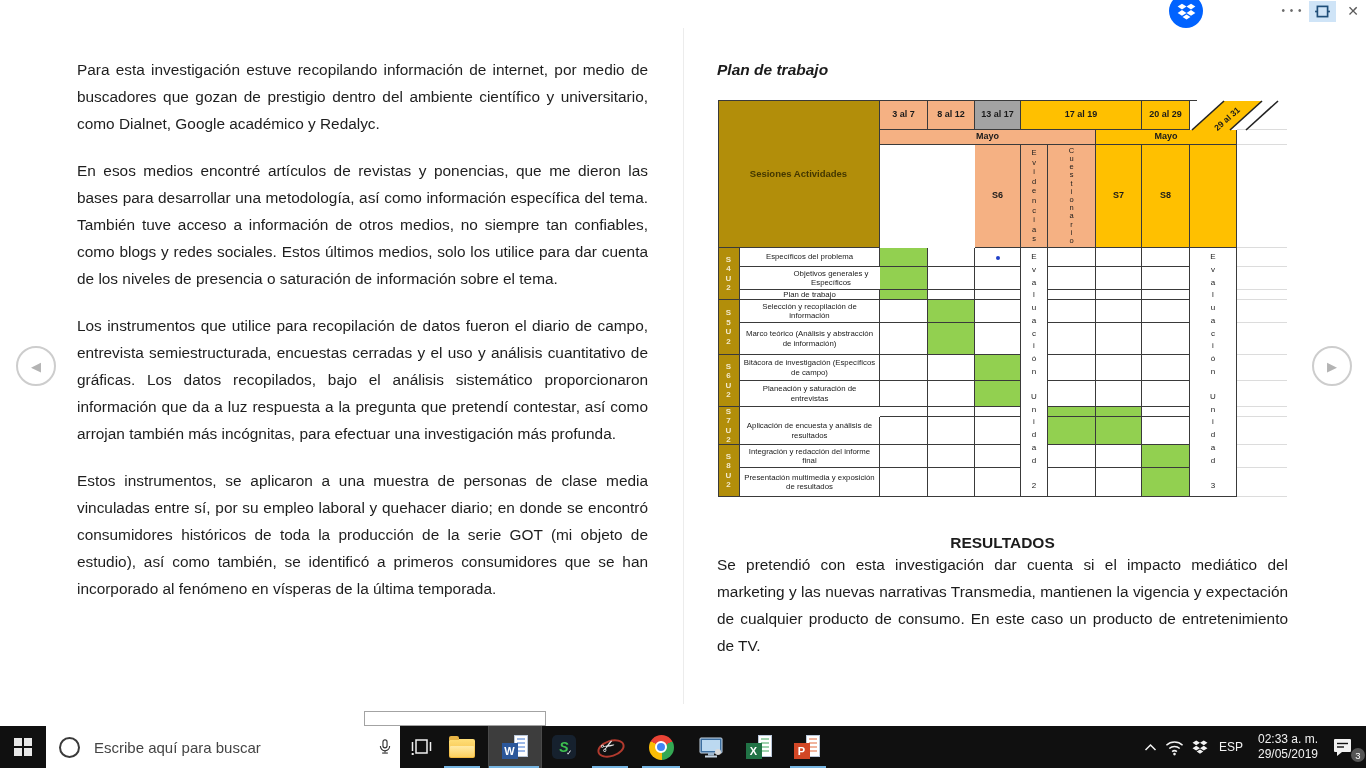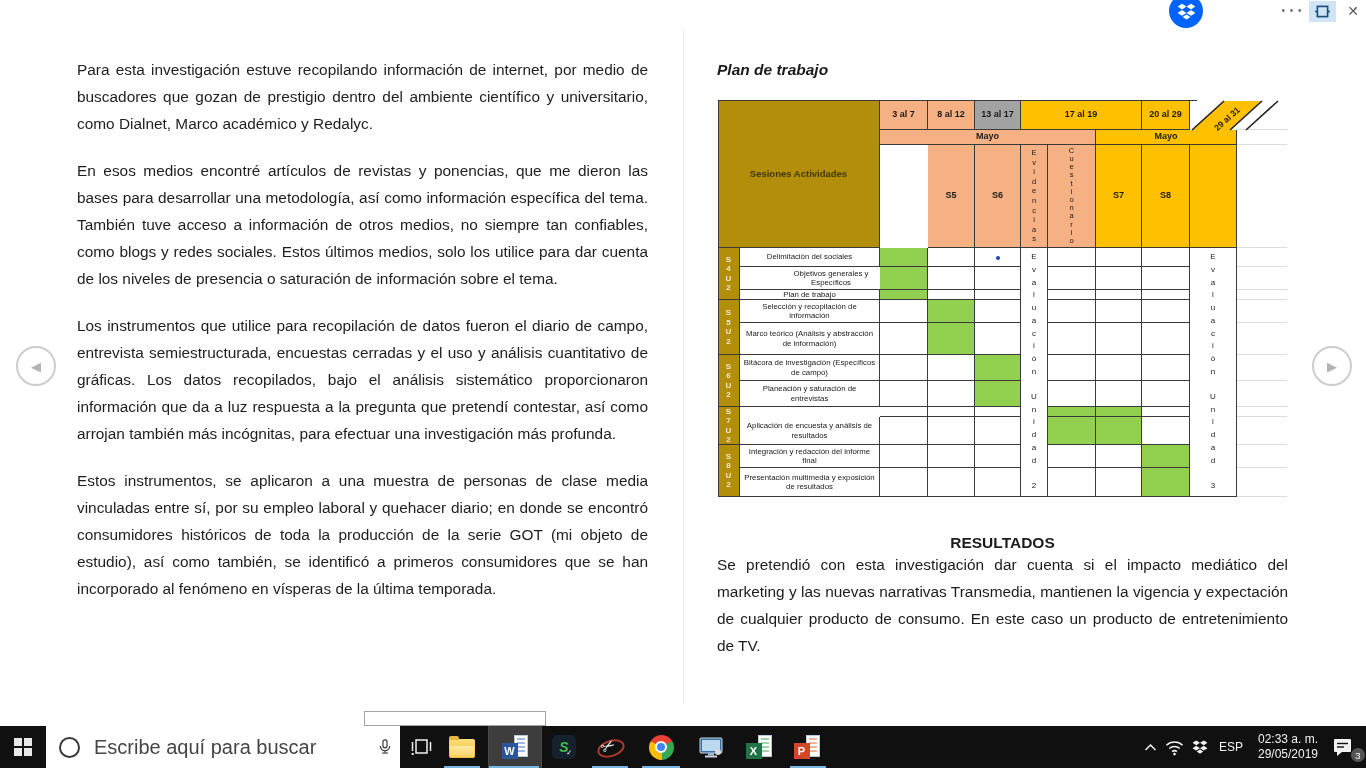--- a/index.html
+++ b/index.html
@@ -53,21 +53,21 @@
                 border:1px solid #a3a3a3;}
 
   
   .taskbar{position:absolute;left:0;top:726px;width:1366px;height:42px;background:#101010;}
   .start-btn{position:absolute;left:0;top:0;width:46px;height:42px;display:flex;align-items:center;justify-content:center;}
   .win-logo{width:18px;height:18px;display:grid;grid-template-columns:8px 8px;grid-template-rows:8px 8px;gap:2px;}
   .win-logo span{background:#e8e8e8;}
   .search-box{position:absolute;left:46px;top:0;width:354px;height:42px;background:#ffffff;
               display:flex;align-items:center;}
   .cortana-ring{width:17px;height:17px;border:2.2px solid #3a3a3a;border-radius:50%;margin:0 12px 0 13px;flex:none;}
-  .search-box input{border:none;outline:none;flex:1;font-size:20px;color:#6d28d9;background:transparent;
+  .search-box input{border:none;outline:none;flex:1;font-size:15px;color:#6d28d9;background:transparent;
                     font-family:"Liberation Sans",sans-serif;}
   .search-box input::placeholder{color:#454545;opacity:1;}
   .mic-wrap{width:30px;flex:none;display:flex;justify-content:center;}
   .tv-btn{position:absolute;left:402px;top:0;width:38px;height:42px;display:flex;align-items:center;justify-content:center;}
   .slot{position:absolute;top:0;height:42px;display:flex;align-items:center;justify-content:center;}
   .slot.active{background:#3d3d3d;border-left:1px solid #4a4a4a;border-right:1px solid #4a4a4a;}
   .runline{position:absolute;bottom:0;height:2.5px;background:#76b5e2;}
 
   
   .office-icon{position:relative;width:27px;height:26px;}
@@ -120,38 +120,37 @@
     <div class="dropbox-badge">
       <svg width="19" height="19" viewBox="0 0 24 24">
         <path fill="#fff" d="M6.3 2.2 0.8 5.8l5.5 3.6 5.7-3.6zM17.7 2.2 12 5.8l5.7 3.6 5.5-3.6zM6.3 10.2 0.8 13.8l5.5 3.6 5.7-3.6zM17.7 10.2 12 13.8l5.7 3.6 5.5-3.6zM7 18.9l5 3.2 5-3.2-5-3.1z"></path>
       </svg>
     </div>
   </div>
 
   <div class="page-divider"></div>
 
   <div class="left-page">
-    <p>Para esta investigación estuve recopilando información de internet, por medio de buscadores que gozan de prestigio dentro del ambiente científico y universitario, como Dialnet, Marco académico y Redalyc.</p>
+    <p>Para esta investigación estuve recopilando información de internet, por medio de buscadores que gozan de prestigio dentro del ambiente científico y universitario, como Dialnet, Google académico y Redalyc.</p>
     <p>En esos medios encontré artículos de revistas y ponencias, que me dieron las bases para desarrollar una metodología, así como información específica del tema. También tuve acceso a información de otros medios, no siempre tan confiables, como blogs y redes sociales. Estos últimos medios, solo los utilice para dar cuenta de los niveles de presencia o saturación de información sobre el tema.</p>
     <p>Los instrumentos que utilice para recopilación de datos fueron el diario de campo,  entrevista semiestructurada, encuestas cerradas y el uso y análisis cuantitativo de gráficas. Los datos recopilados, bajo el análisis sistemático proporcionaron información que da a luz respuesta a la pregunta que pretendí contestar, así como arrojan también más incógnitas, para efectuar una investigación más profunda.</p>
     <p>Estos instrumentos, se aplicaron a una muestra de personas de clase media vinculadas entre sí, por su empleo laboral y quehacer diario; en donde se encontró consumidores históricos de toda la producción de la serie GOT (mi objeto de estudio), así como también, se identificó a primeros consumidores que se han incorporado al fenómeno en vísperas de la última temporada.</p>
   </div>
 
   <div class="rp-title">Plan de trabajo</div>
 
   <div class="plan-table">
       <div class="pcell dg big" style="background: rgb(178, 142, 10); left: 0px; top: 0px; width: 162px; height: 148px;">Sesiones Actividades</div>
       <div class="pcell sal hb" style="background: rgb(245, 177, 131); left: 162px; top: 0px; width: 48px; height: 30px;">3 al 7</div>
       <div class="pcell sal hb" style="background: rgb(245, 177, 131); left: 210px; top: 0px; width: 47px; height: 30px;">8 al 12</div>
       <div class="pcell sal hb" style="background: #a3a3a3; left: 257px; top: 0px; width: 46px; height: 30px;">13 al 17</div>
       <div class="pcell gold hb" style="background: rgb(255, 192, 0); left: 303px; top: 0px; width: 121px; height: 30px;">17 al 19</div>
       <div class="pcell gold hb" style="background: rgb(255, 192, 0); left: 424px; top: 0px; width: 48px; height: 30px;">20 al 29</div>
       <div class="pcell sal hb" style="background: rgb(245, 177, 131); left: 162px; top: 30px; width: 216px; height: 15px;">Mayo</div>
       <div class="pcell gold hb" style="background: rgb(255, 192, 0); left: 378px; top: 30px; width: 141px; height: 15px;">Mayo</div>
-      <div class="pcell sal hb" style="background: rgb(245, 177, 131); left: 210px; top: 45px; width: 47px; height: 103px;">S5</div>
       <div class="pcell sal hb" style="background: rgb(245, 177, 131); left: 257px; top: 45px; width: 46px; height: 103px;">S6</div>
       <div class="pcell sal v10" style="background: rgb(245, 177, 131); left: 303px; top: 45px; width: 27px; height: 103px;">
         <div>E</div>
         <div>v</div>
         <div>i</div>
         <div>d</div>
         <div>e</div>
         <div>n</div>
         <div>c</div>
         <div>i</div>
@@ -212,21 +211,21 @@
         <div>7</div>
         <div>U</div>
         <div>2</div>
       </div>
       <div class="pcell dg grp" style="background: rgb(178, 142, 10); left: 0px; top: 345px; width: 22px; height: 52px;">
         <div>S</div>
         <div>8</div>
         <div>U</div>
         <div>2</div>
       </div>
-      <div class="pcell actc" style="left: 22px; top: 148px; width: 140px; height: 19px;">Delimitación del sociales</div>
+      <div class="pcell actc" style="left: 22px; top: 148px; width: 140px; height: 19px;">Específicos del problema</div>
       <div class="pcell actc" style="left: 22px; top: 167px; width: 152px; height: 23px; padding-left: 34px;">Objetivos generales y Específicos</div>
       <div class="pcell actc" style="left: 22px; top: 190px; width: 140px; height: 10px;">Plan de trabajo</div>
       <div class="pcell actc" style="left: 22px; top: 200px; width: 140px; height: 23px;">Selección y recopilación de información</div>
       <div class="pcell actc" style="left: 22px; top: 223px; width: 140px; height: 32px;">Marco teórico (Análisis y abstracción de información)</div>
       <div class="pcell actc" style="left: 22px; top: 255px; width: 140px; height: 26px;">Bitácora de investigación (Específicos de campo)</div>
       <div class="pcell actc" style="left: 22px; top: 281px; width: 140px; height: 26px;">Planeación y saturación de entrevistas</div>
       <div class="pcell actc" style="left: 22px; top: 307px; width: 140px; height: 10px; margin-top: 28px;">Análisis de datos recabados</div>
       <div class="pcell actc" style="left: 22px; top: 317px; width: 140px; height: 28px;">Aplicación de encuesta y análisis de resultados</div>
       <div class="pcell actc" style="left: 22px; top: 345px; width: 140px; height: 23px;">Integración y redacción del informe final</div>
       <div class="pcell actc" style="left: 22px; top: 368px; width: 140px; height: 29px;">Presentación multimedia y exposición de resultados</div>

